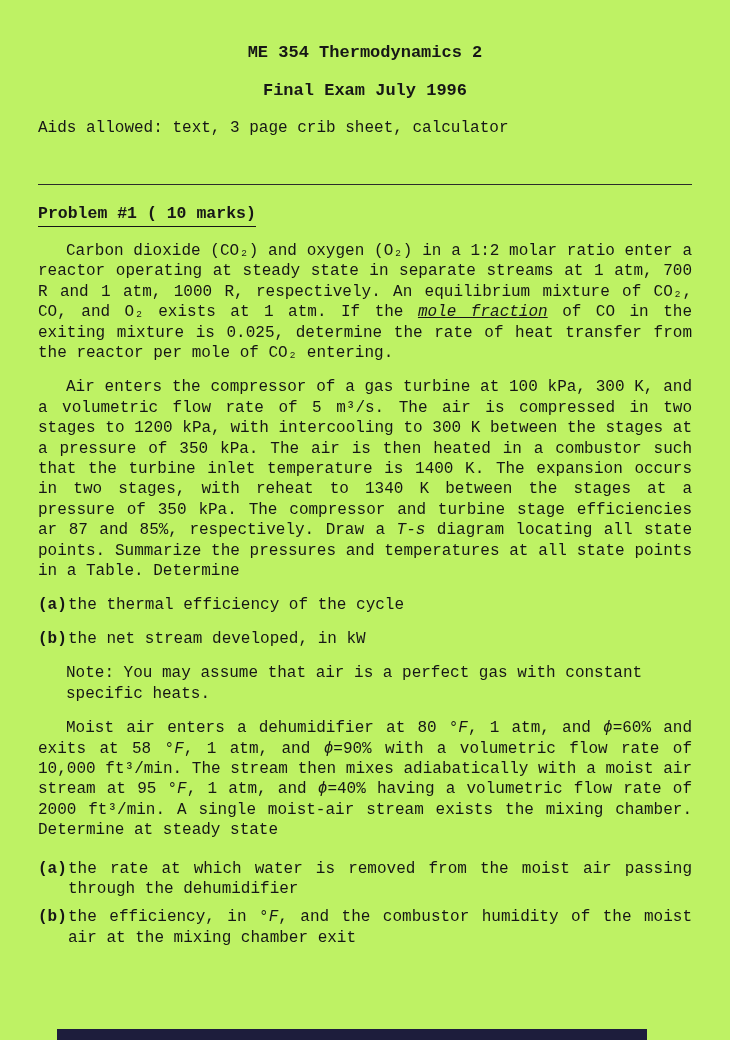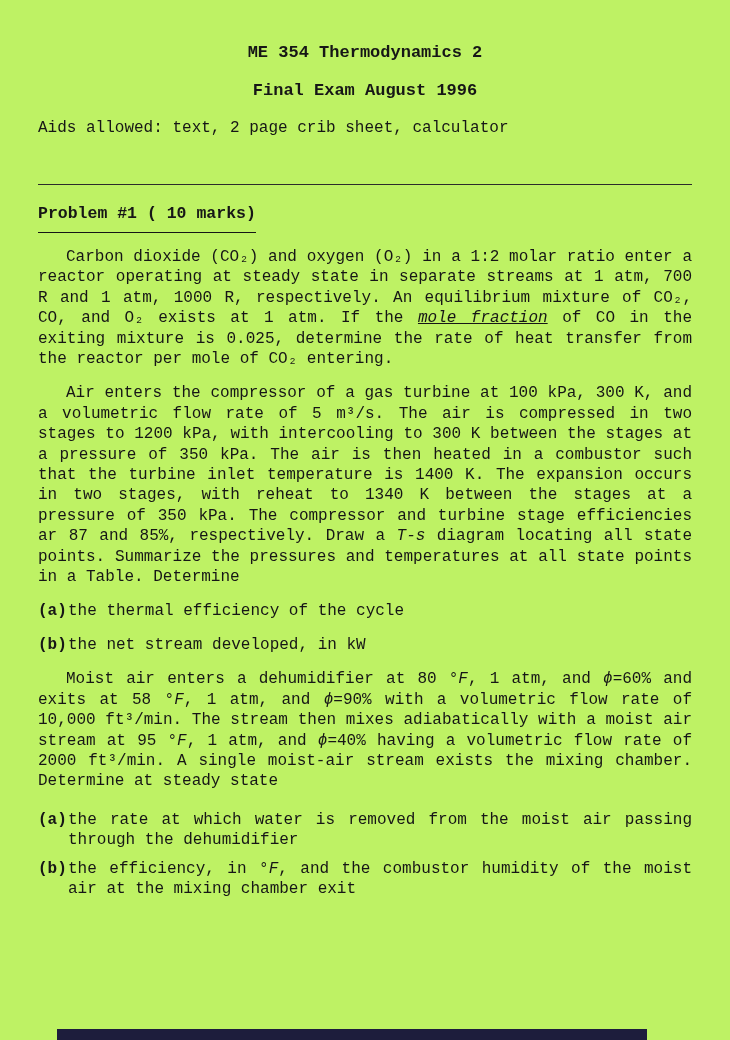--- a/index.html
+++ b/index.html
@@ -24,21 +24,21 @@
     border: none;
     border-top: 1px solid #2b2b2b;
     margin: 46px 0 0 0;
     height: 0;
   }
 
   .prob-heading { margin-top: 18px; font-size: 16.5px; font-weight: bold; line-height: 21px; }
   .prob-heading > span {
     display: inline-block;
     border-bottom: 1.6px solid #161616;
-    padding-bottom: 8px;
+    padding-bottom: 2px;
   }
   .prob-heading.mt26 { margin-top: 26px; }
   .prob-heading.mt20 { margin-top: 20px; }
 
   .para {
     margin: 14px 0 0 0;
     text-align: justify;
     text-indent: 28px;
     line-height: 20.4px;
   }
@@ -63,22 +63,22 @@
     height: 11px;
   }
 </style>
 </head>
 <body>
 
 <div class="page">
   <div class="content">
 
     <div class="title-line">ME 354 Thermodynamics 2</div>
-    <div class="title-line title-2">Final Exam August 1996</div>
-    <div class="aids-line">Aids allowed: text, 2 page crib sheet, calculator</div>
+    <div class="title-line title-2">Final Exam July 1996</div>
+    <div class="aids-line">Aids allowed: text, 3 page crib sheet, calculator</div>
 
 
     <hr class="header-rule">
 
     <div>
       <div class="prob-heading">
         <span>Problem #1 ( 10 marks)</span>
       </div>
       <p class="para"><span>Carbon dioxide (CO₂) and oxygen (O₂) in a 1:2 molar ratio enter a reactor operating at steady state in separate streams at 1 atm, 700 R and 1 atm, 1000 R, respectively. An equilibrium mixture of CO₂, CO, and O₂ exists at 1 atm. If the </span><span class="run-iu">mole fraction</span><span> of CO in the exiting mixture is 0.025, determine the rate of heat transfer from the reactor per mole of CO₂ entering.</span></p>
     </div>
@@ -88,20 +88,21 @@
 
       <div class="list-item">
         <span class="list-label">(a)</span>
         <span class="list-text"><span>the thermal efficiency of the cycle</span></span>
       </div>
       <div class="list-item mt14">
         <span class="list-label">(b)</span>
         <span class="list-text"><span>the net stream developed, in kW</span></span>
       </div>
 
+      <div class="note-line">Note:  You may assume that air is a perfect gas with constant specific heats.</div>
     </div>
 
     <div>
       <p class="para"><span>Moist air enters a dehumidifier at 80 °</span><span class="run-i">F</span><span>, 1 atm, and </span><span class="run-i">ϕ</span><span>=60% and exits at 58 °</span><span class="run-i">F</span><span>, 1 atm, and </span><span class="run-i">ϕ</span><span>=90% with a volumetric flow rate of 10,000 ft³/min.  The stream then mixes adiabatically with a moist air stream at 95 °</span><span class="run-i">F</span><span>, 1 atm, and </span><span class="run-i">ϕ</span><span>=40% having a volumetric flow rate of 2000 ft³/min.  A single moist-air stream exists the mixing chamber.  Determine at steady state</span></p>
 
       <div class="list-item mt18">
         <span class="list-label">(a)</span>
         <span class="list-text"><span>the rate at which water is removed from the moist air passing through the dehumidifier</span></span>
       </div>
       <div class="list-item mt8">

